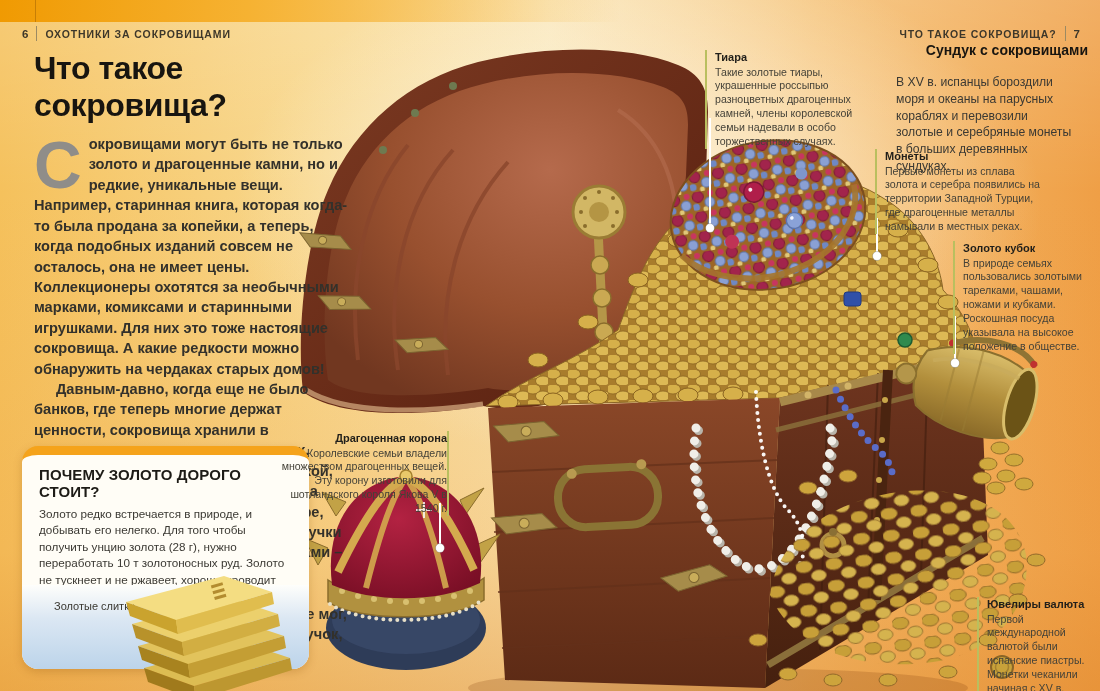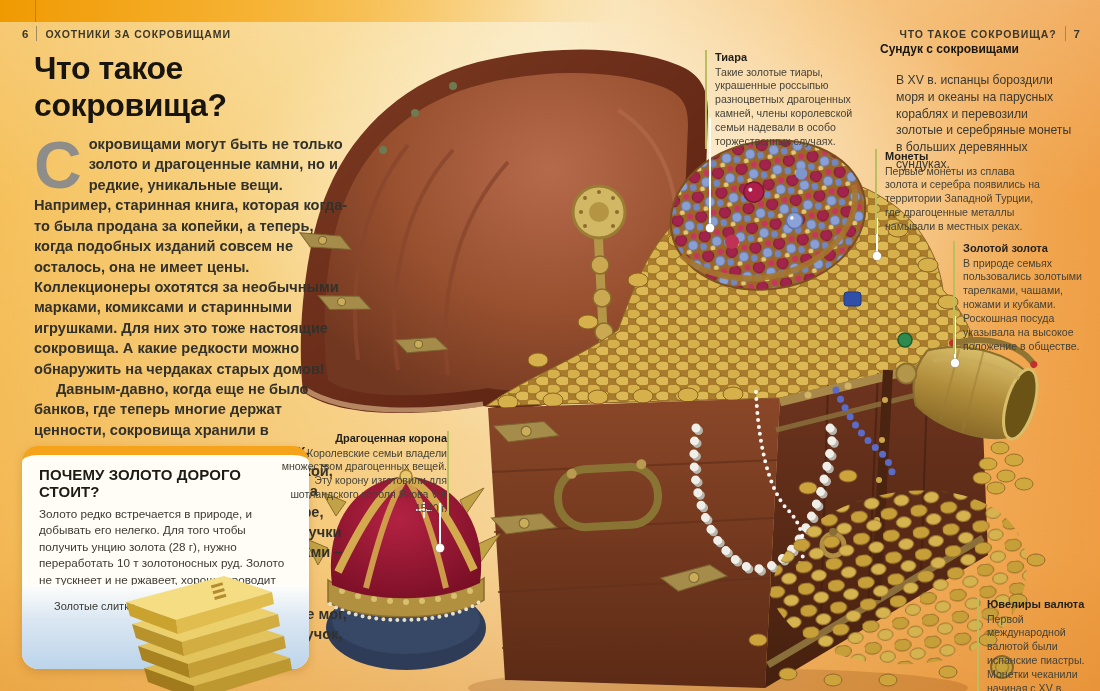--- a/index.html
+++ b/index.html
@@ -42,21 +42,21 @@
   .info-box h2{margin:0 0 6px 0;font-size:15px;color:#1d1b16;letter-spacing:.1px;}
   .info-box p{margin:0;font-size:11.7px;line-height:1.4;color:#3b3933;}
   .blue-area{
     position:absolute;left:0;right:0;bottom:0;height:84px;border-radius:0 0 16px 16px;
     background:linear-gradient(180deg,#fefefb 0%,#dbe7f3 40%,#bcd4ea 100%);
   }
   .blue-area .caption{position:absolute;left:32px;top:15px;font-size:11px;color:#3a3831;}
   .gold-bars{position:absolute;left:92px;top:570px;z-index:4;}
 
   .sidebar-box{position:absolute;left:880px;top:42px;width:208px;z-index:3;}
-  .sidebar-box h2{margin:0 0 5px 0;font-size:12px;color:#181510;}
+  .sidebar-box h2{margin:0 0 5px 0;font-size:14px;color:#181510;text-align:right;}
   .sidebar-box p{margin:16px;font-size:12.2px;line-height:1.38;color:#3b3933;}
 
   .callout{position:absolute;z-index:3;font-size:10.6px;line-height:1.32;color:#454238;}
   .callout .ct{display:block;font-weight:bold;font-size:11px;color:#211f1a;margin-bottom:1px;}
   .callout.rule-left{border-left:2px solid #b9bf5f;padding-left:8px;}
   .callout.rule-right{border-right:2px solid #b9bf5f;padding-right:0;text-align:right;}
   .co-tiara{left:705px;top:50px;width:158px;}
   .co-coins{left:875px;top:149px;width:162px;}
   .co-goblet{left:953px;top:241px;width:134px;}
   .co-crown{left:279px;top:431px;width:168px;}
@@ -414,21 +414,21 @@
 
   <div class="callout rule-left co-tiara">
     <span class="ct">Тиара</span>
     <span>Такие золотые тиары, украшенные россыпью разноцветных драгоценных камней, члены королевской семьи надевали в особо торжественных случаях.</span>
   </div>
   <div class="callout rule-left co-coins">
     <span class="ct">Монеты</span>
     <span>Первые монеты из сплава золота и серебра появились на территории Западной Турции, где драгоценные металлы намывали в местных реках.</span>
   </div>
   <div class="callout rule-left co-goblet">
-    <span class="ct">Золотой золота</span>
+    <span class="ct">Золото кубок</span>
     <span>В природе семьях пользовались золотыми тарелками, чашами, ножами и кубками. Роскошная посуда указывала на высокое положение в обществе.</span>
   </div>
   <div class="callout rule-right co-crown">
     <span class="ct">Драгоценная корона</span>
     <span>Королевские семьи владели множеством драгоценных вещей. Эту корону изготовили для шотландского короля Якова V в 1540 г.</span>
   </div>
   <div class="callout rule-left co-currency">
     <span class="ct">Ювелиры валюта</span>
     <span>Первой международной валютой были испанские пиастры. Монетки чеканили начиная с XV в.</span>
   </div>

